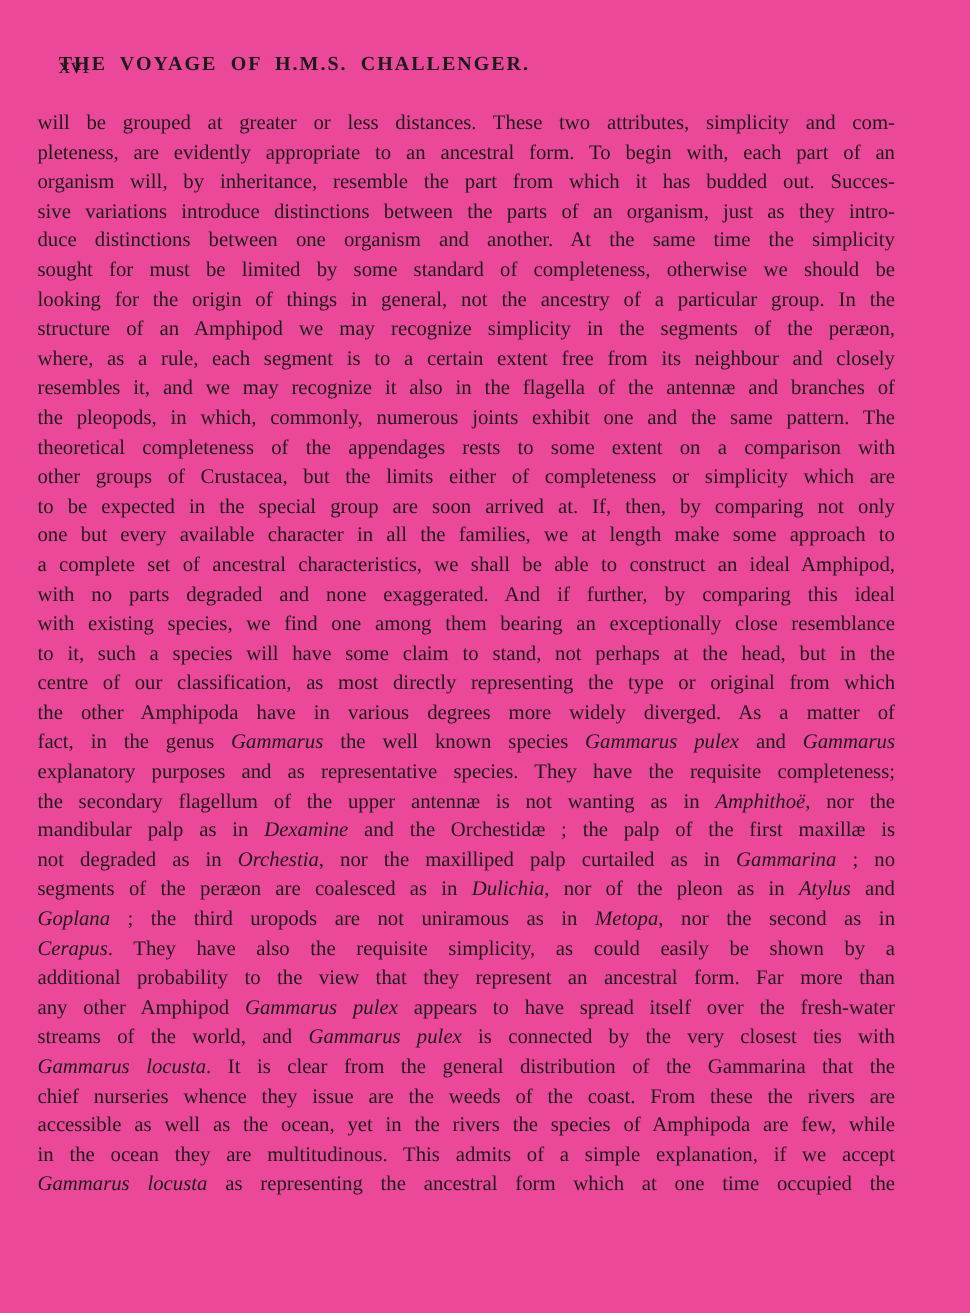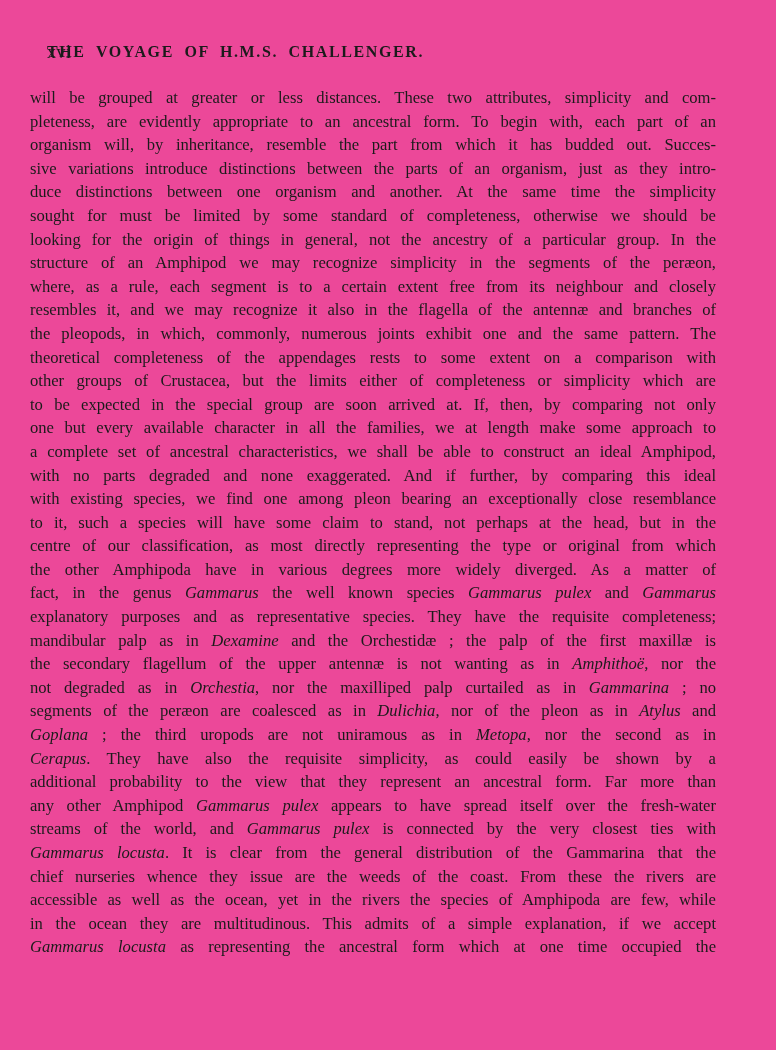--- a/index.html
+++ b/index.html
@@ -78,28 +78,28 @@
       <div class="line"><span>structure of an Amphipod we may recognize simplicity in the segments of the peræon,</span></div>
       <div class="line"><span>where, as a rule, each segment is to a certain extent free from its neighbour and closely</span></div>
       <div class="line"><span>resembles it, and we may recognize it also in the flagella of the antennæ and branches of</span></div>
       <div class="line"><span>the pleopods, in which, commonly, numerous joints exhibit one and the same pattern.  The</span></div>
       <div class="line"><span>theoretical completeness of the appendages rests to some extent on a comparison with</span></div>
       <div class="line"><span>other groups of Crustacea, but the limits either of completeness or simplicity which are</span></div>
       <div class="line"><span>to be expected in the special group are soon arrived at.  If, then, by comparing not only</span></div>
       <div class="line"><span>one but every available character in all the families, we at length make some approach to</span></div>
       <div class="line"><span>a complete set of ancestral characteristics, we shall be able to construct an ideal Amphipod,</span></div>
       <div class="line"><span>with no parts degraded and none exaggerated.  And if further, by comparing this ideal</span></div>
-      <div class="line"><span>with existing species, we find one among pleon bearing an exceptionally close resemblance</span></div>
+      <div class="line"><span>with existing species, we find one among them bearing an exceptionally close resemblance</span></div>
       <div class="line"><span>to it, such a species will have some claim to stand, not perhaps at the head, but in the</span></div>
       <div class="line"><span>centre of our classification, as most directly representing the type or original from which</span></div>
       <div class="line"><span>the other Amphipoda have in various degrees more widely diverged.  As a matter of</span></div>
       <div class="line"><span>fact, in the genus </span><em>Gammarus</em><span> the well known species </span><em>Gammarus pulex</em><span> and </span><em>Gammarus</em></div>
       <div class="line"><span>explanatory purposes and as representative species.  They have the requisite completeness;</span></div>
+      <div class="line"><span>the secondary flagellum of the upper antennæ is not wanting as in </span><em>Amphithoë</em><span>, nor the</span></div>
       <div class="line"><span>mandibular palp as in </span><em>Dexamine</em><span> and the Orchestidæ ; the palp of the first maxillæ is</span></div>
-      <div class="line"><span>the secondary flagellum of the upper antennæ is not wanting as in </span><em>Amphithoë</em><span>, nor the</span></div>
       <div class="line"><span>not degraded as in </span><em>Orchestia</em><span>, nor the maxilliped palp curtailed as in </span><em>Gammarina</em><span> ; no</span></div>
       <div class="line"><span>segments of the peræon are coalesced as in </span><em>Dulichia</em><span>, nor of the pleon as in </span><em>Atylus</em><span> and</span></div>
       <div class="line"><em>Goplana</em><span> ; the third uropods are not uniramous as in </span><em>Metopa</em><span>, nor the second as in</span></div>
       <div class="line"><em>Cerapus</em><span>.  They have also the requisite simplicity, as could easily be shown by a</span></div>
       <div class="line"><span>additional probability to the view that they represent an ancestral form.  Far more than</span></div>
       <div class="line"><span>any other Amphipod </span><em>Gammarus pulex</em><span> appears to have spread itself over the fresh-water</span></div>
       <div class="line"><span>streams of the world, and </span><em>Gammarus pulex</em><span> is connected by the very closest ties with</span></div>
       <div class="line"><em>Gammarus locusta</em><span>.  It is clear from the general distribution of the Gammarina that the</span></div>
       <div class="line"><span>chief nurseries whence they issue are the weeds of the coast.  From these the rivers are</span></div>
       <div class="line"><span>accessible as well as the ocean, yet in the rivers the species of Amphipoda are few, while</span></div>

